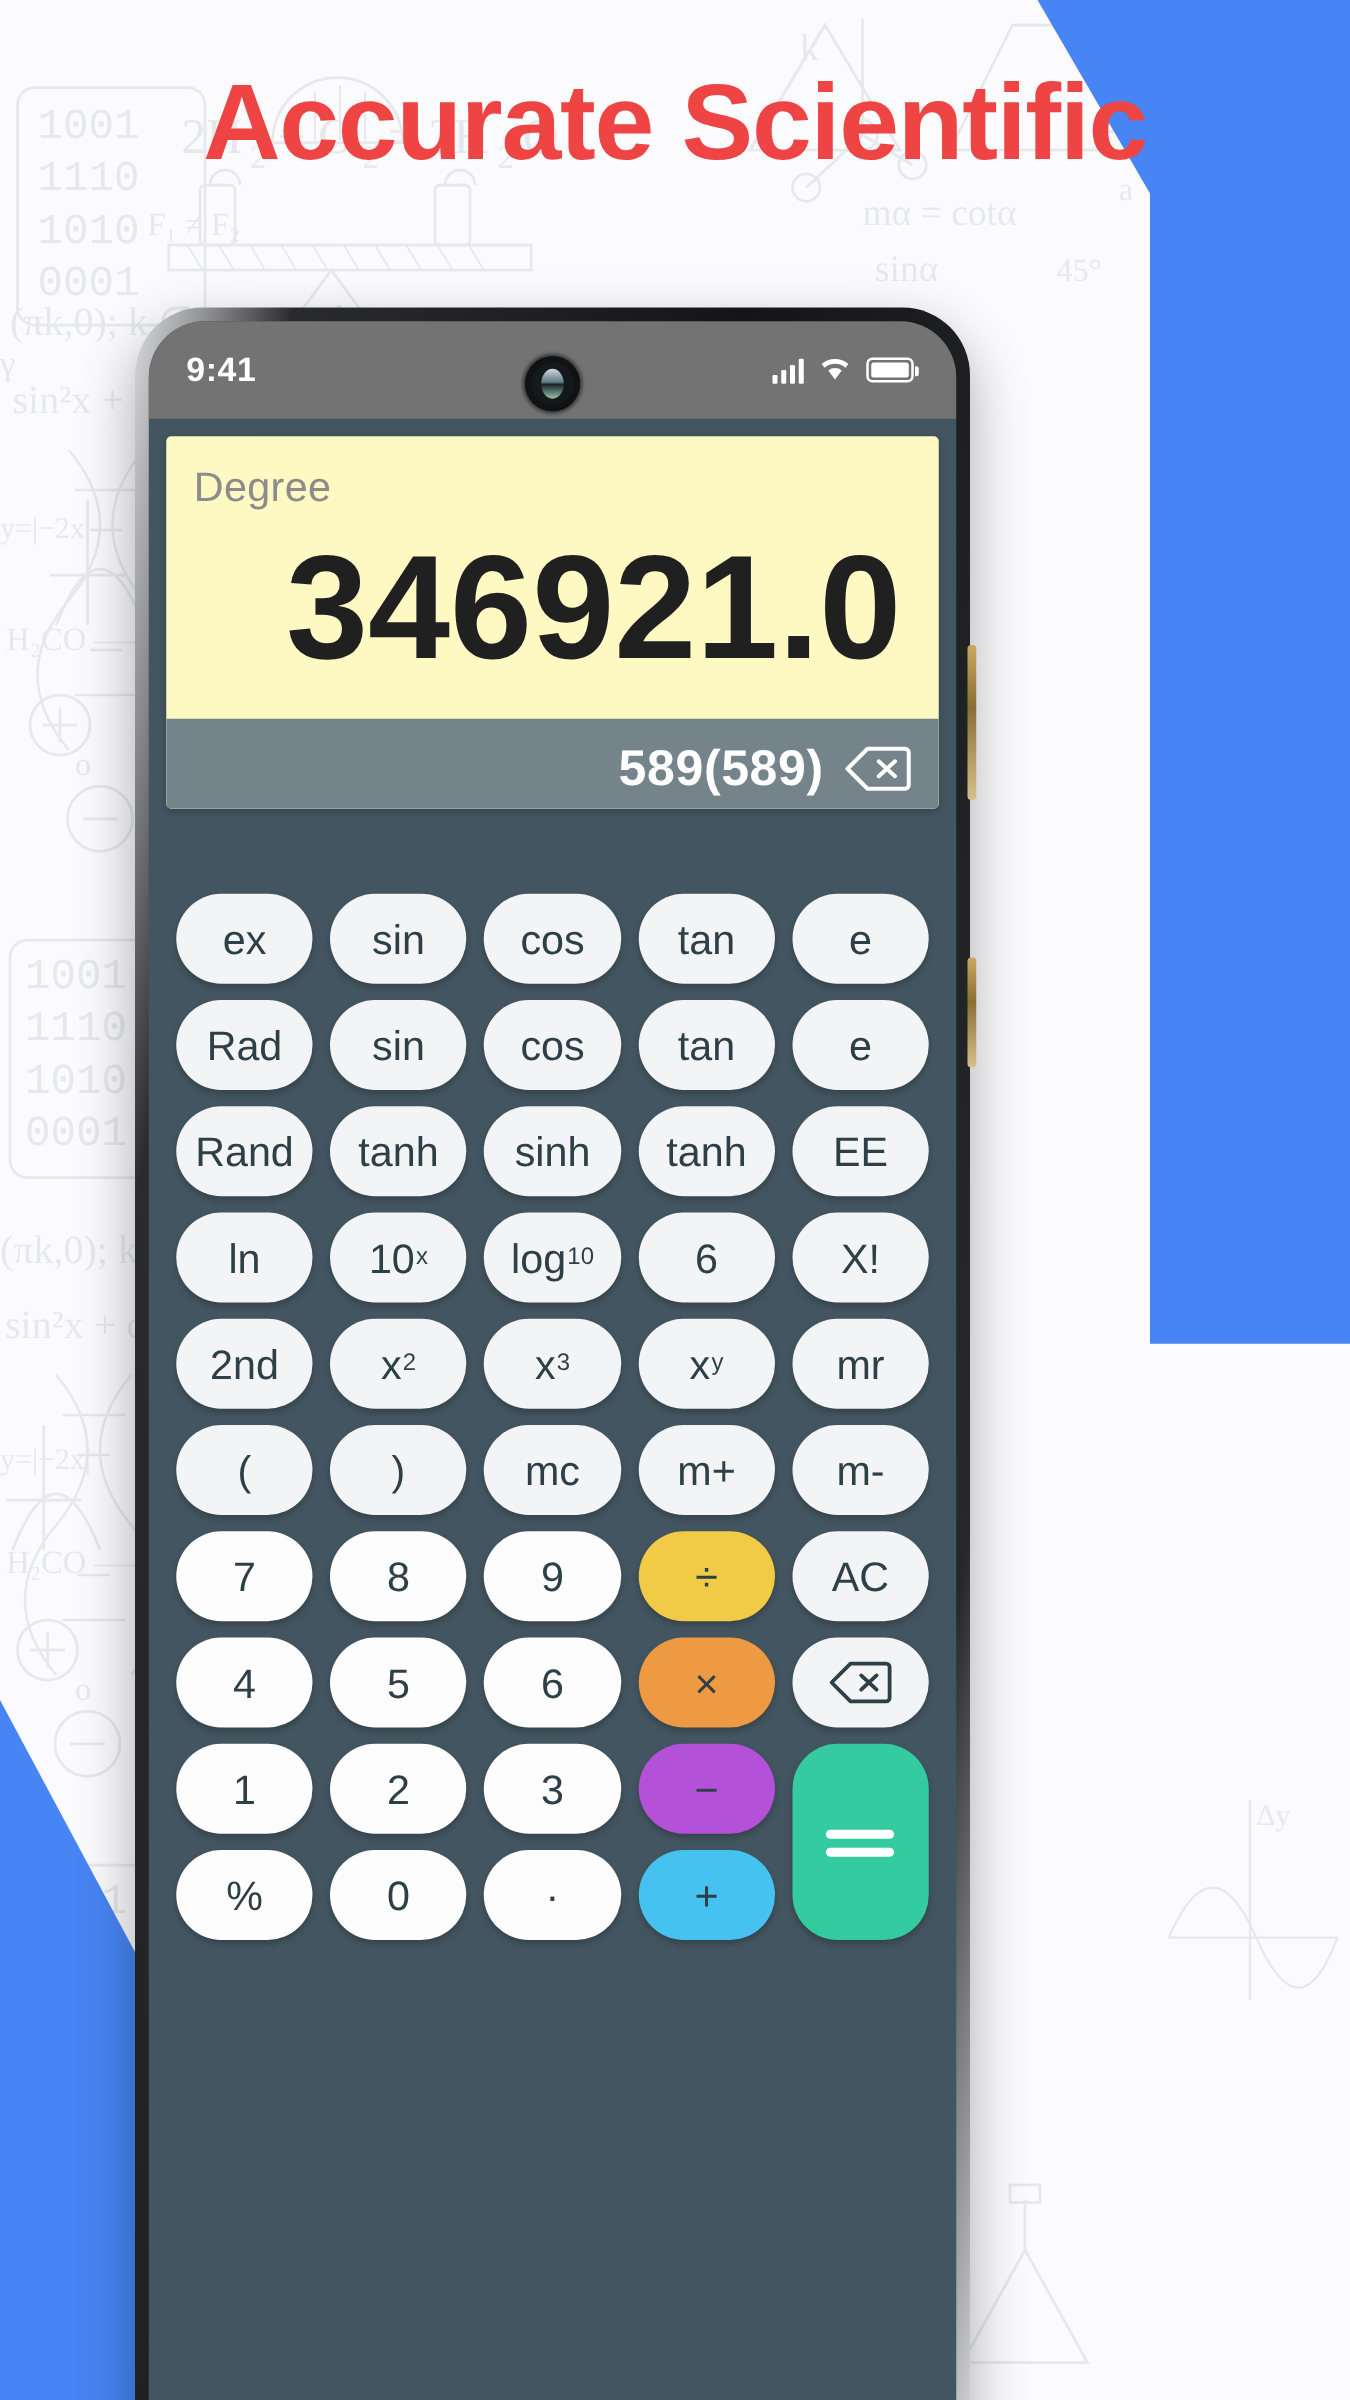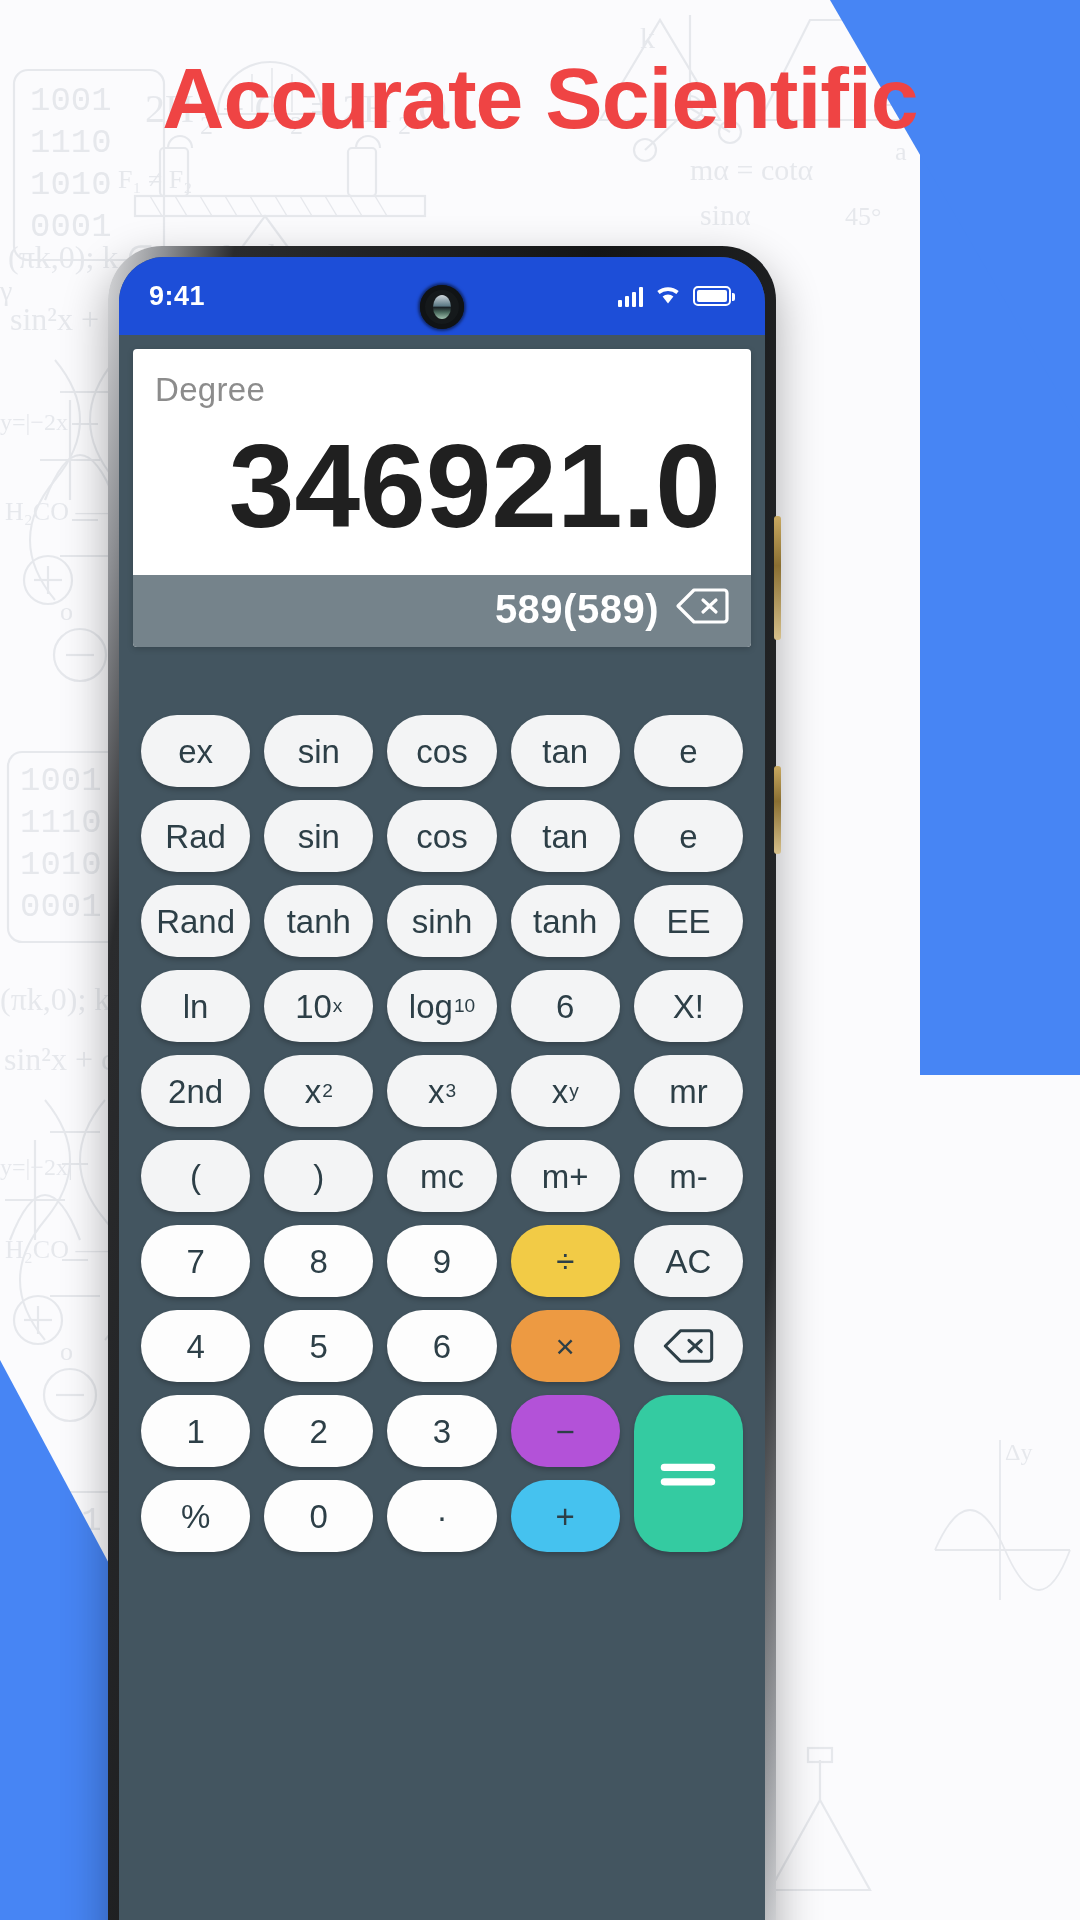--- a/index.html
+++ b/index.html
@@ -64,21 +64,21 @@
     background: linear-gradient(180deg,#c9a961,#8a6f32 40%,#d6c08b);
   }
   .side-btn.b1 { top: 270px; height: 124px; }
   .side-btn.b2 { top: 520px; height: 88px; }
 
   
   .statusbar {
     height: 78px; position: relative;
     display: flex; align-items: center; justify-content: space-between;
     padding: 0 34px 0 30px; color: #ffffff;
-    background: #1d4ed8;
+    background: #737373;
   }
   .sb-time { font-size: 27px; font-weight: 700; letter-spacing: .5px; }
   .camera {
     position: absolute; left: 50%; top: 28px; transform: translateX(-50%);
     width: 44px; height: 44px; border-radius: 50%;
     background: #15191b;
     box-shadow: inset 0 0 0 5px #101315, 0 0 3px 2px rgba(0,0,0,.5);
   }
   .camera:after {
     content: ""; position: absolute; left: 13px; top: 10px;
@@ -98,37 +98,37 @@
   }
   .ic-batt:after {
     content:""; position:absolute; right:-6px; top:5px;
     width:3.5px; height:8px; background:#fff; border-radius:0 2px 2px 0;
   }
   .ic-batt i { display:block; height:100%; width:100%; background:#fff; border-radius:2px; }
 
   
   .display-zone { padding: 14px 14px 0 14px; }
   .display-card {
-    background: #ffffff;
+    background: #fef9c3;
     border-radius: 4px;
     overflow: hidden;
     box-shadow: 0 2px 6px rgba(0,0,0,.18);
   }
   .mode-label {
     font-size: 33px; color: #8c8c8c; padding: 22px 0 0 22px; letter-spacing: .3px;
   }
   .result {
     text-align: right; padding: 18px 30px 30px 20px;
     font-size: 118px; color: #202020; line-height: 1;
     white-space: nowrap; overflow: hidden;
     font-weight: 700;
   }
   .expr-bar {
     background: #75838b;
-    display: flex; justify-content: flex-end;
+    display: flex; align-items: center; justify-content: flex-end;
     gap: 16px; padding: 12px 22px 4px 22px;
     min-height: 72px;
   }
   .expr-text { color: #ffffff; font-size: 40px; font-weight: 700; letter-spacing: .5px; }
   .bksp-svg { width: 54px; height: 38px; }
 
   
   .keypad {
     padding: 28px 22px 0 22px;
     display: grid;

